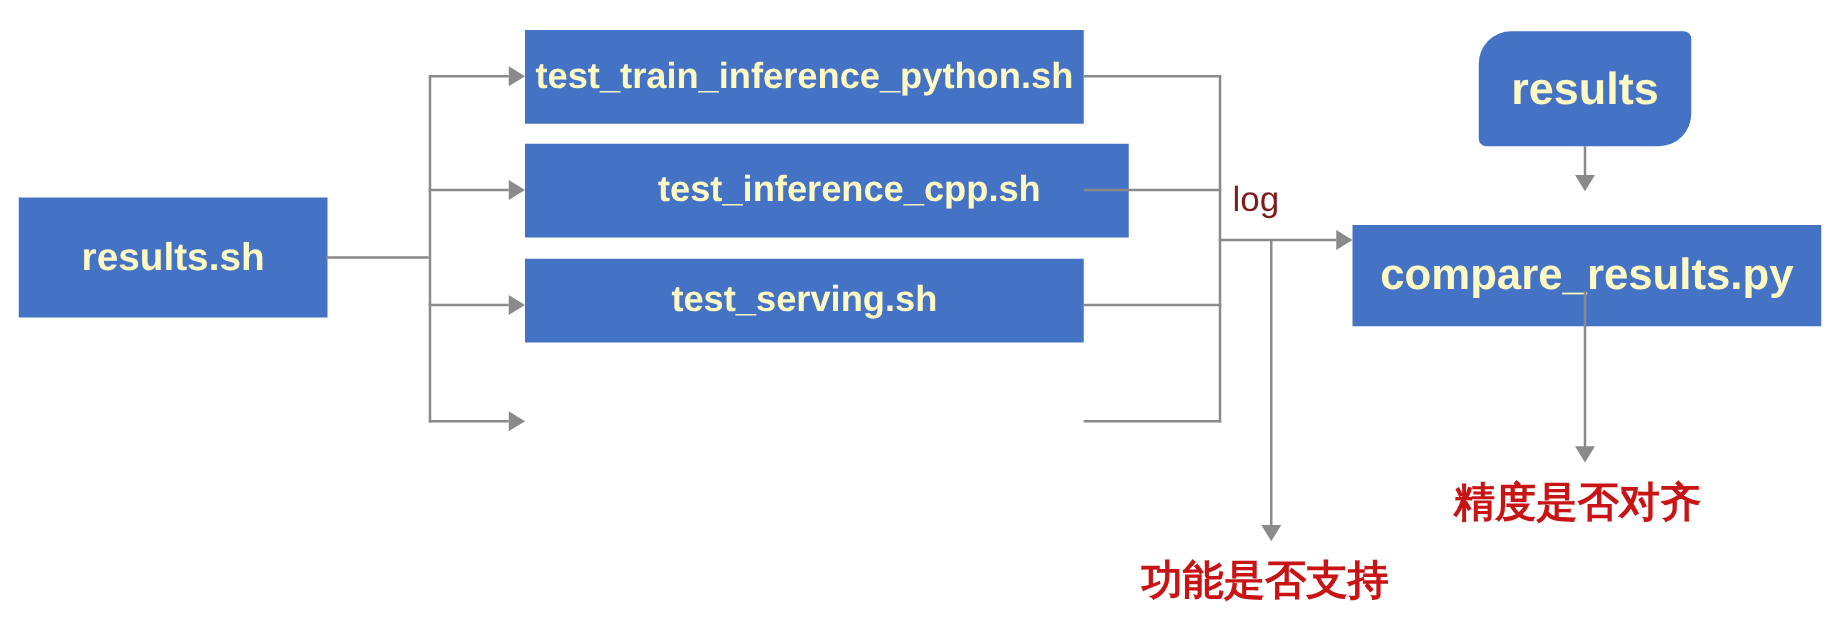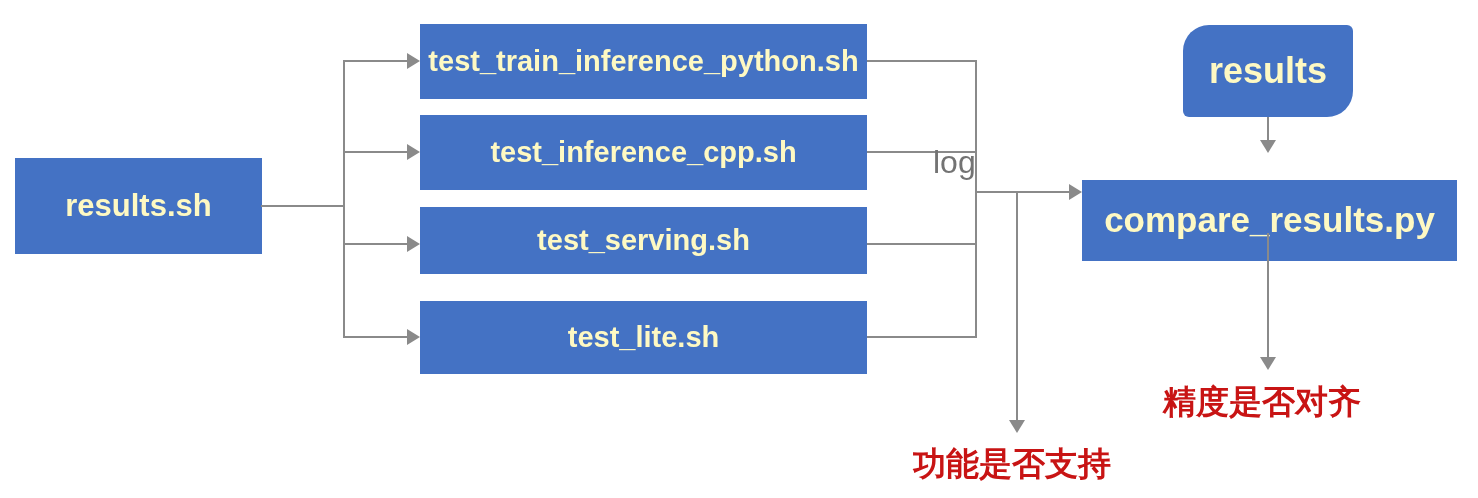--- a/index.html
+++ b/index.html
@@ -18,44 +18,44 @@
     display: flex;
     align-items: center;
     justify-content: center;
     text-align: center;
     font-weight: bold;
     line-height: 1.1;
   }
   .node.prepare   { left: 15px;   top: 158px; width: 247px; height: 96px; font-size: 31px; }
   .node.test      { left: 420px;  width: 447px; height: 75px; font-size: 29px; }
   .node.t1 { top: 24px;  }
-  .node.t2 { top: 115px; }
+  .node.t2 { top: 115px; padding-left: 36px; }
   .node.t3 { top: 207px; height: 67px; }
   .node.t4 { top: 301px; height: 73px; }
   .node.results   { left: 1183px; top: 25px;  width: 170px; height: 92px; font-size: 36px;
                     border-radius: 26px 6px 26px 6px; }
   .node.compare   { left: 1082px; top: 152px; width: 375px; height: 81px; font-size: 35px; margin-top: 28px; }
 
   .hline { position: absolute; height: 2px; background: #8A8A8A; }
   .vline { position: absolute; width: 2px;  background: #8A8A8A; }
 
   .arr-r { position: absolute; width: 0; height: 0;
            border-left: 13px solid #8A8A8A;
            border-top: 8px solid transparent;
            border-bottom: 8px solid transparent; }
   .arr-d { position: absolute; width: 0; height: 0;
            border-top: 13px solid #8A8A8A;
            border-left: 8px solid transparent;
            border-right: 8px solid transparent; }
 
   .edge-label {
     position: absolute;
-    left: 933px; top: 144px;
-    font-size: 32px;
-    color: #737373;
+    left: 986px; top: 144px;
+    font-size: 28px;
+    color: #7f1d1d;
   }
   .outcome {
     position: absolute;
     width: 210px;
     text-align: center;
     font-size: 33px;
     font-weight: bold;
     color: #C81414;
     white-space: nowrap;
   }
@@ -65,21 +65,20 @@
 </head>
 <body>
 
 <div class="canvas">
 
   <div class="node prepare">results.sh</div>
 
   <div class="node test t1">test_train_inference_python.sh</div>
   <div class="node test t2">test_inference_cpp.sh</div>
   <div class="node test t3">test_serving.sh</div>
-  <div class="node test t4">test_lite.sh</div>
 
   <div class="node results">results</div>
   <div class="node compare">compare_results.py</div>
 
   <div class="hline" style="left:261px; top:205px; width:82px;"></div>
   <div class="vline" style="left:343px; top:61px; height:277px;"></div>
 
   <div class="hline" style="left:343px; top:60px; width:64px;"></div>
   <div class="arr-r" style="left:407px; top:53px;"></div>
 

